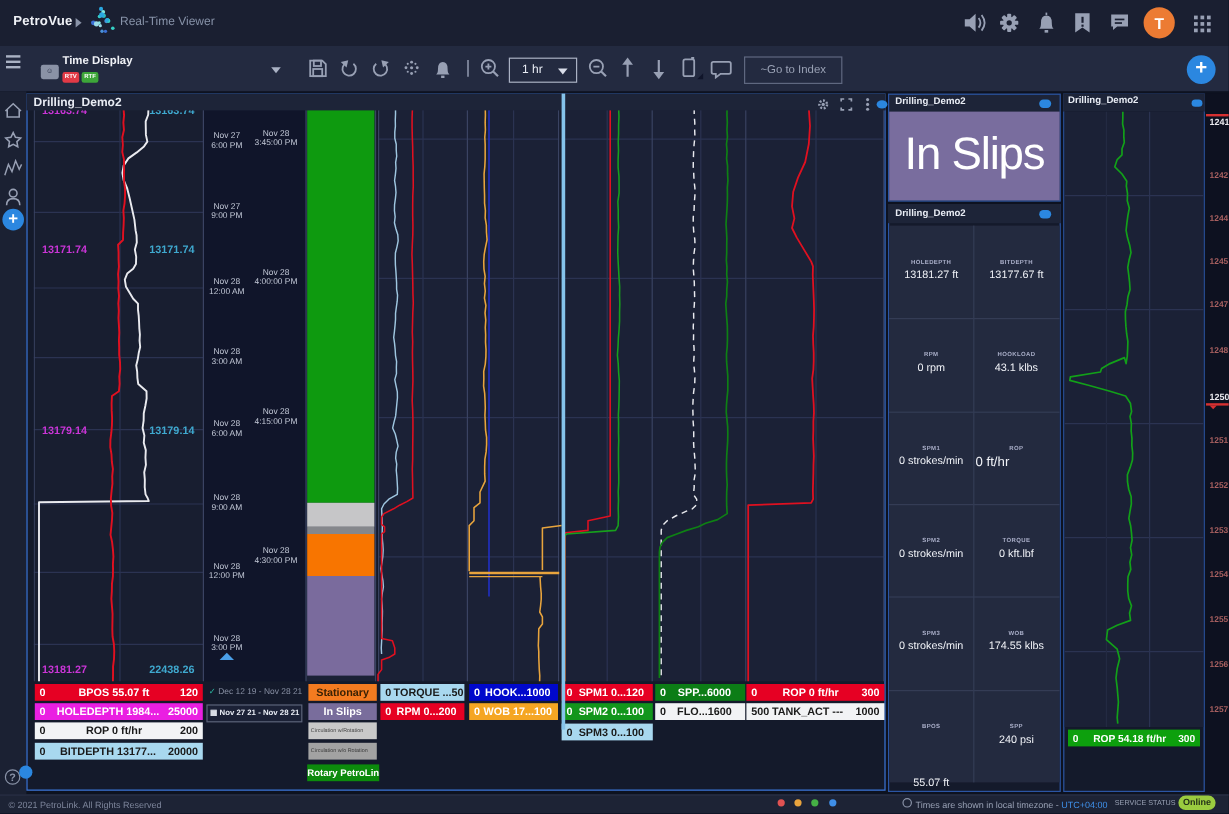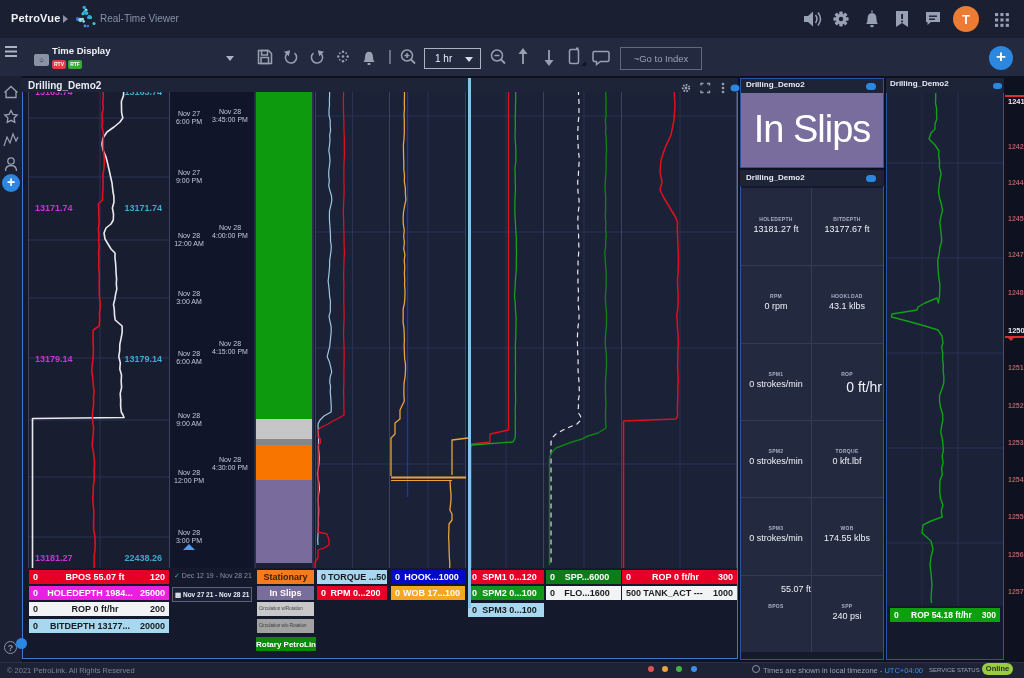--- a/index.html
+++ b/index.html
@@ -353,31 +353,31 @@
 <div style="left:741px;top:224px;width:70px;text-align:center;font-size:9px;color:#f0f2f7;white-space:nowrap;">13181.27 ft</div>
 <div style="left:812px;top:216px;width:70px;text-align:center;font-size:5px;font-weight:bold;color:#a9aec8;letter-spacing:.3px;">BITDEPTH</div>
 <div style="left:812px;top:224px;width:70px;text-align:center;font-size:9px;color:#f0f2f7;white-space:nowrap;">13177.67 ft</div>
 <div style="left:741px;top:293px;width:70px;text-align:center;font-size:5px;font-weight:bold;color:#a9aec8;letter-spacing:.3px;">RPM</div>
 <div style="left:741px;top:301px;width:70px;text-align:center;font-size:9px;color:#f0f2f7;white-space:nowrap;">0 rpm</div>
 <div style="left:812px;top:293px;width:70px;text-align:center;font-size:5px;font-weight:bold;color:#a9aec8;letter-spacing:.3px;">HOOKLOAD</div>
 <div style="left:812px;top:301px;width:70px;text-align:center;font-size:9px;color:#f0f2f7;white-space:nowrap;">43.1 klbs</div>
 <div style="left:741px;top:371px;width:70px;text-align:center;font-size:5px;font-weight:bold;color:#a9aec8;letter-spacing:.3px;">SPM1</div>
 <div style="left:741px;top:379px;width:70px;text-align:center;font-size:9px;color:#f0f2f7;white-space:nowrap;">0 strokes/min</div>
 <div style="left:812px;top:371px;width:70px;text-align:center;font-size:5px;font-weight:bold;color:#a9aec8;letter-spacing:.3px;">ROP</div>
-<div style="left:812px;top:379px;width:70px;text-align:right;font-size:14px;color:#f0f2f7;white-space:nowrap;">0 ft/hr</div>
+<div style="left:792px;top:379px;width:70px;text-align:center;font-size:11px;color:#f0f2f7;white-space:nowrap;">0 ft/hr</div>
 <div style="left:741px;top:448px;width:70px;text-align:center;font-size:5px;font-weight:bold;color:#a9aec8;letter-spacing:.3px;">SPM2</div>
 <div style="left:741px;top:456px;width:70px;text-align:center;font-size:9px;color:#f0f2f7;white-space:nowrap;">0 strokes/min</div>
 <div style="left:812px;top:448px;width:70px;text-align:center;font-size:5px;font-weight:bold;color:#a9aec8;letter-spacing:.3px;">TORQUE</div>
 <div style="left:812px;top:456px;width:70px;text-align:center;font-size:9px;color:#f0f2f7;white-space:nowrap;">0 kft.lbf</div>
 <div style="left:741px;top:525px;width:70px;text-align:center;font-size:5px;font-weight:bold;color:#a9aec8;letter-spacing:.3px;">SPM3</div>
 <div style="left:741px;top:533px;width:70px;text-align:center;font-size:9px;color:#f0f2f7;white-space:nowrap;">0 strokes/min</div>
 <div style="left:812px;top:525px;width:70px;text-align:center;font-size:5px;font-weight:bold;color:#a9aec8;letter-spacing:.3px;">WOB</div>
 <div style="left:812px;top:533px;width:70px;text-align:center;font-size:9px;color:#f0f2f7;white-space:nowrap;">174.55 klbs</div>
 <div style="left:741px;top:603px;width:70px;text-align:center;font-size:5px;font-weight:bold;color:#a9aec8;letter-spacing:.3px;">BPOS</div>
-<div style="left:741px;top:584px;width:70px;text-align:right;font-size:9px;color:#f0f2f7;white-space:nowrap;">55.07 ft</div>
+<div style="left:741px;top:647px;width:70px;text-align:center;font-size:9px;color:#f0f2f7;white-space:nowrap;">55.07 ft</div>
 <div style="left:812px;top:603px;width:70px;text-align:center;font-size:5px;font-weight:bold;color:#a9aec8;letter-spacing:.3px;">SPP</div>
 <div style="left:812px;top:611px;width:70px;text-align:center;font-size:9px;color:#f0f2f7;white-space:nowrap;">240 psi</div>
 <div style="left:886px;top:78px;width:118px;height:582px;background:#141a2b;border:1px solid #2b55a4;"></div>
 <div style="left:886px;top:78px;width:118px;height:15px;background:#1d2438;"></div>
 <div style="left:993px;top:83px;width:9px;height:6px;border-radius:3px;background:#2b87e0;"></div>
 <div class="hdrt" style="left:890px;top:79px;font-size:8px;">Drilling_Demo2</div>
 <div style="left:887px;top:93px;width:116px;height:513px;"><svg width="116" height="513" viewBox="0 0 116 513">
         <rect x="0" y="0" width="116" height="513" fill="#1b2136"></rect>
         <line x1="0" y1="70" x2="116" y2="70" stroke="#2b3352" stroke-width="1"></line>
         <line x1="0" y1="165" x2="116" y2="165" stroke="#2b3352" stroke-width="1"></line>

